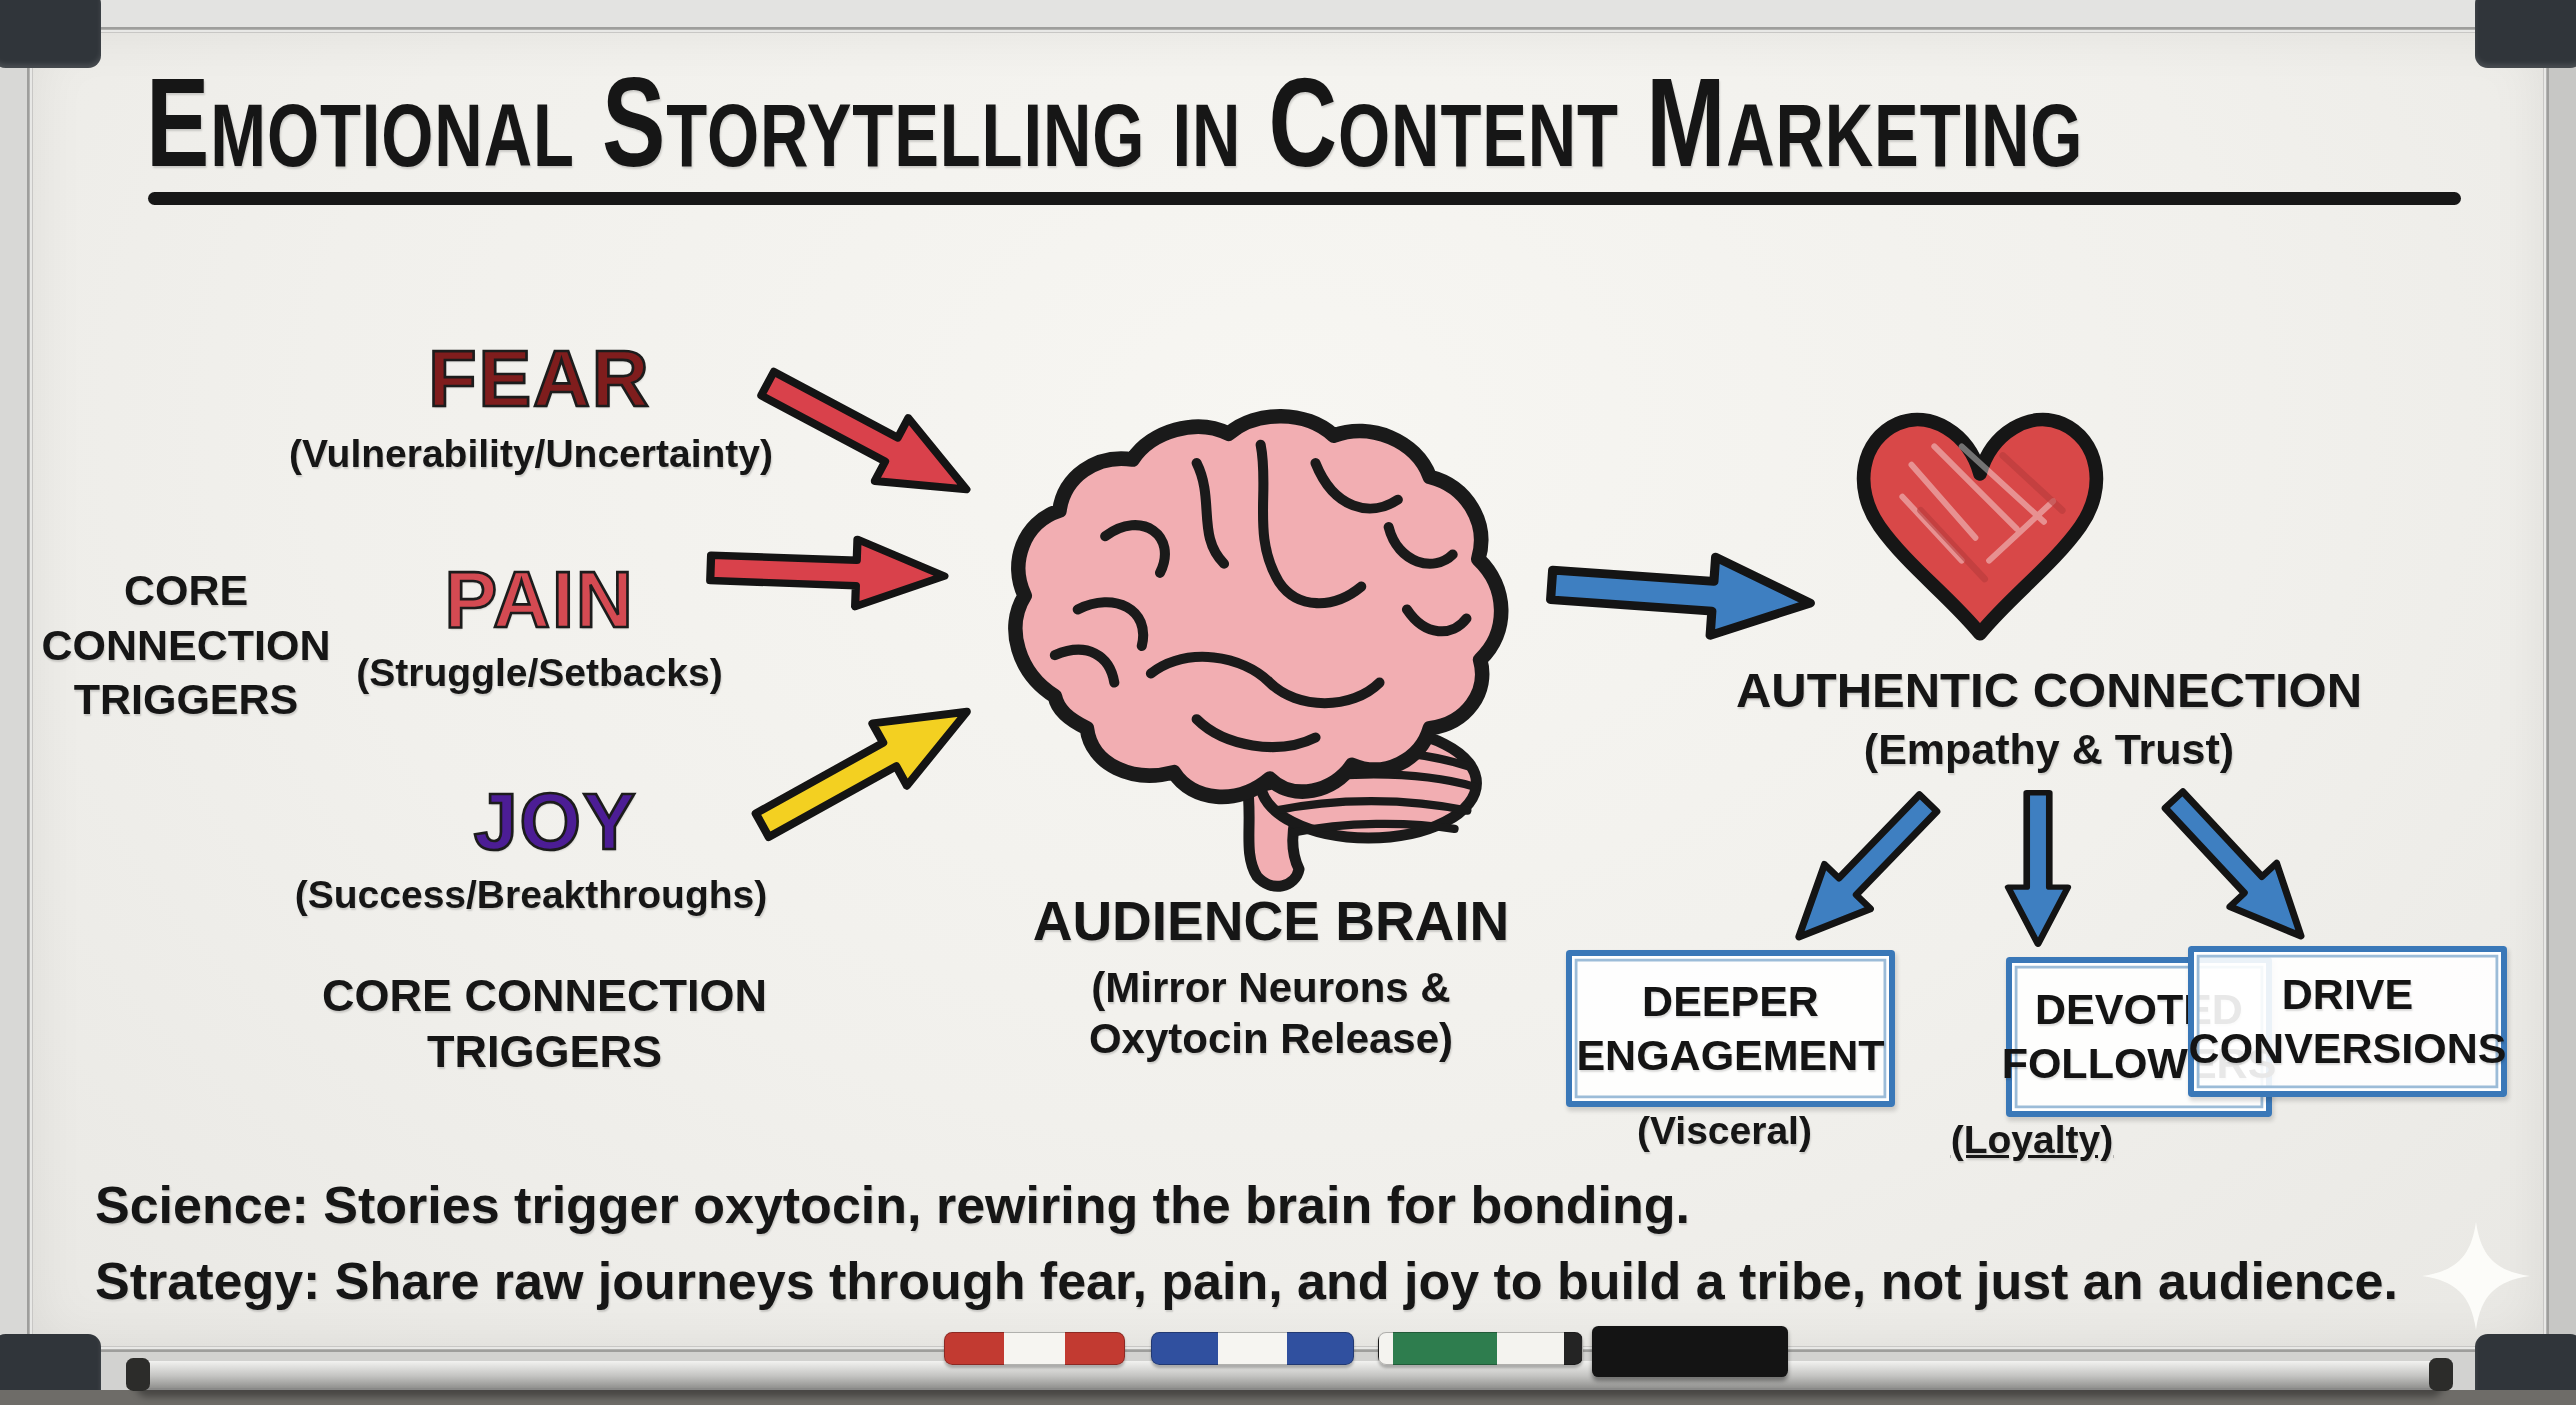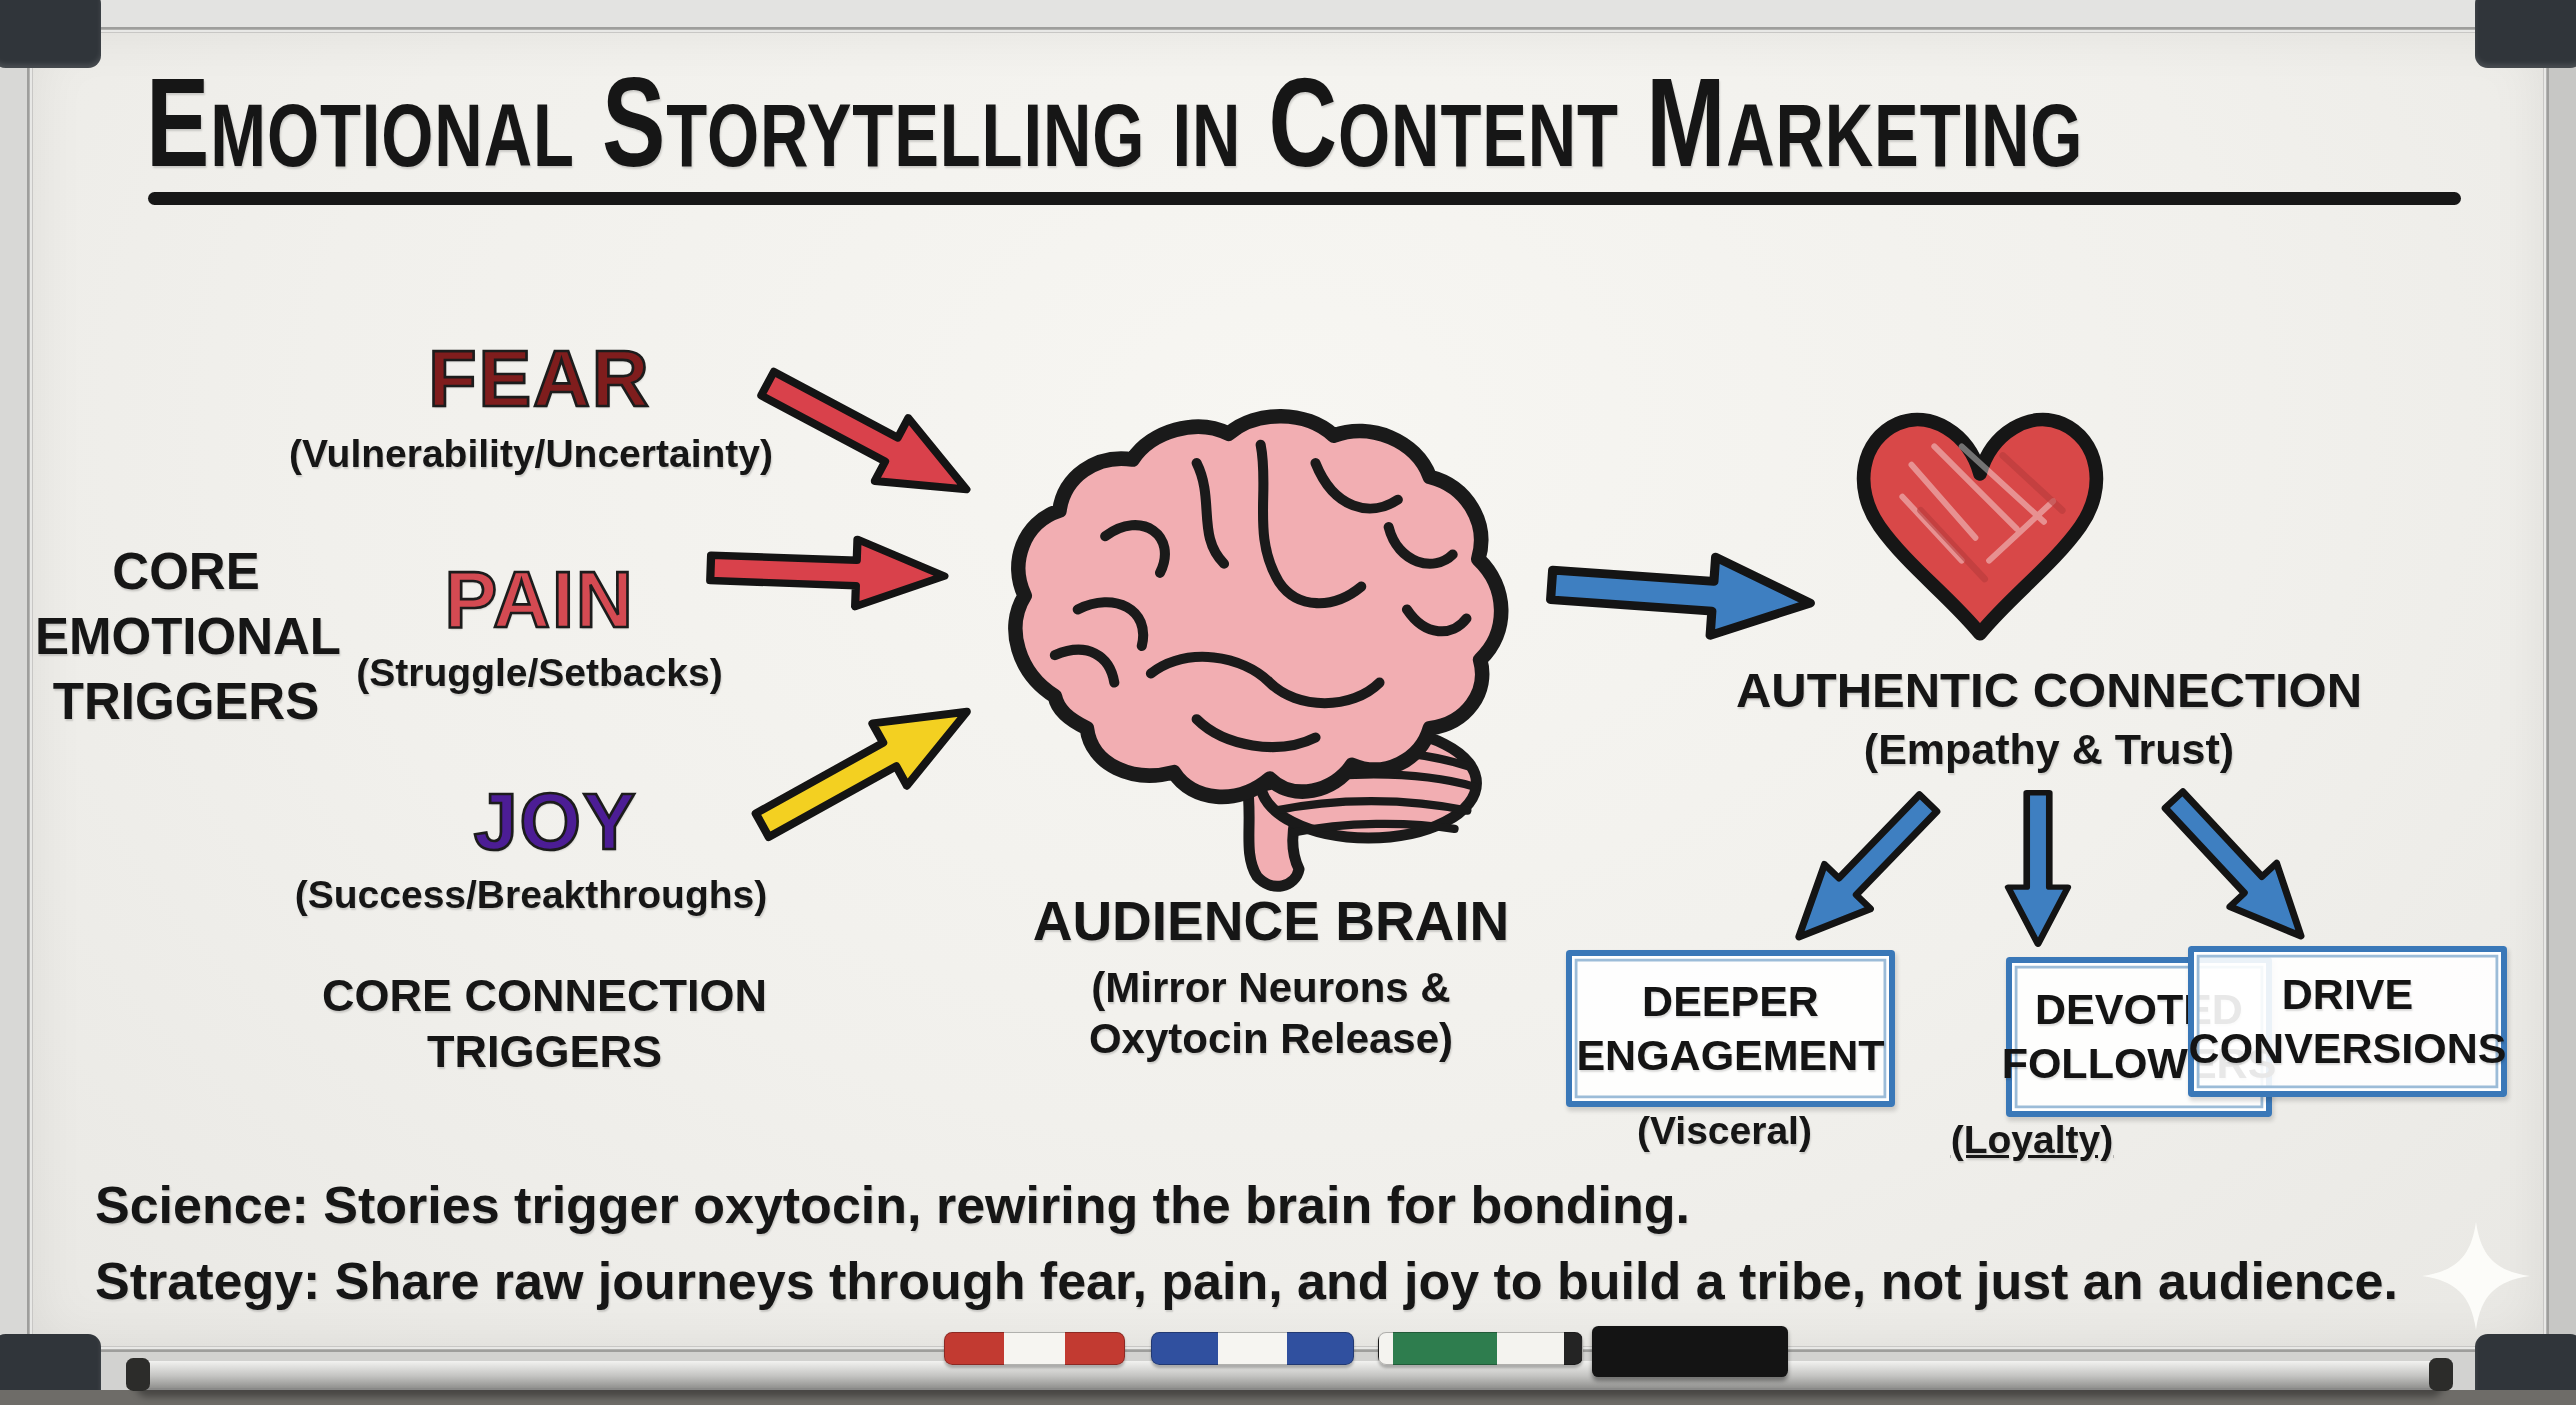--- a/index.html
+++ b/index.html
@@ -29,21 +29,21 @@
   .m-blue{left:1151px;width:201px;background:linear-gradient(90deg,#30509f 0 33%,#f6f5f1 33% 67%,#30509f 67%);}
   .m-expo{left:1378px;width:203px;background:linear-gradient(90deg,#f4f3ef 0 7%,#2e7d4e 7% 58%,#f4f3ef 58% 91%,#242424 91%);}
   .eraser{position:absolute;left:1592px;top:1326px;width:196px;height:51px;background:#141414;border-radius:6.4px;
     box-shadow:0 3.7px 4.6px rgba(0,0,0,.4);}
   
   .ink{position:absolute;color:#161616;font-weight:bold;text-align:center;
     text-shadow:0.9px 1.8px 1.8px rgba(0,0,0,.16);}
   .title{left:146px;top:51px;width:2342px;font-size:95px;letter-spacing:0.9px;white-space:nowrap;
     font-variant:small-caps;transform:scaleY(1.32);transform-origin:left top;text-align:left;}
   .title-rule{position:absolute;left:148px;top:192px;width:2313px;height:12.8px;background:#171717;border-radius:7.3px;}
-  .side-label{left:35px;top:540px;width:302px;font-size:51px;line-height:1.27;text-align:center;}
+  .side-label{left:35px;top:563px;width:302px;font-size:43px;line-height:1.27;text-align:center;}
   .trigger-word{font-size:79px;letter-spacing:1.8px;-webkit-text-stroke:2.7px #1c1c1c;}
   .w-fear{left:384px;top:333px;width:311px;color:#7f1d1d;}
   .w-pain{left:384px;top:554px;width:311px;color:#d44a52;}
   .w-joy {left:400px;top:776px;width:311px;color:#4c1d95;}
   .subt{font-size:39px;}
   .s-fear{left:220px;top:432px;width:622px;}
   .s-pain{left:265px;top:651px;width:549px;}
   .s-joy {left:220px;top:873px;width:622px;}
   .caption2{left:293px;top:968px;width:503px;font-size:45px;line-height:1.25;}
   .brain-label{left:951px;top:889px;width:640px;font-size:55px;}
@@ -89,21 +89,21 @@
   <div class="cap tr"></div>
   <div class="cap bl"></div>
   <div class="cap br"></div>
   <div class="floor"></div>
 
   <div class="ink title">Emotional Storytelling in Content Marketing</div>
   <div class="title-rule"></div>
 
   <div class="ink side-label">
     <div>CORE</div>
-    <div>EMOTIONAL</div>
+    <div>CONNECTION</div>
     <div>TRIGGERS</div>
   </div>
 
   <div class="ink trigger-word w-fear">FEAR</div>
   <div class="ink subt s-fear">(Vulnerability/Uncertainty)</div>
   <div class="ink trigger-word w-pain">PAIN</div>
   <div class="ink subt s-pain">(Struggle/Setbacks)</div>
   <div class="ink trigger-word w-joy">JOY</div>
   <div class="ink subt s-joy">(Success/Breakthroughs)</div>
 

